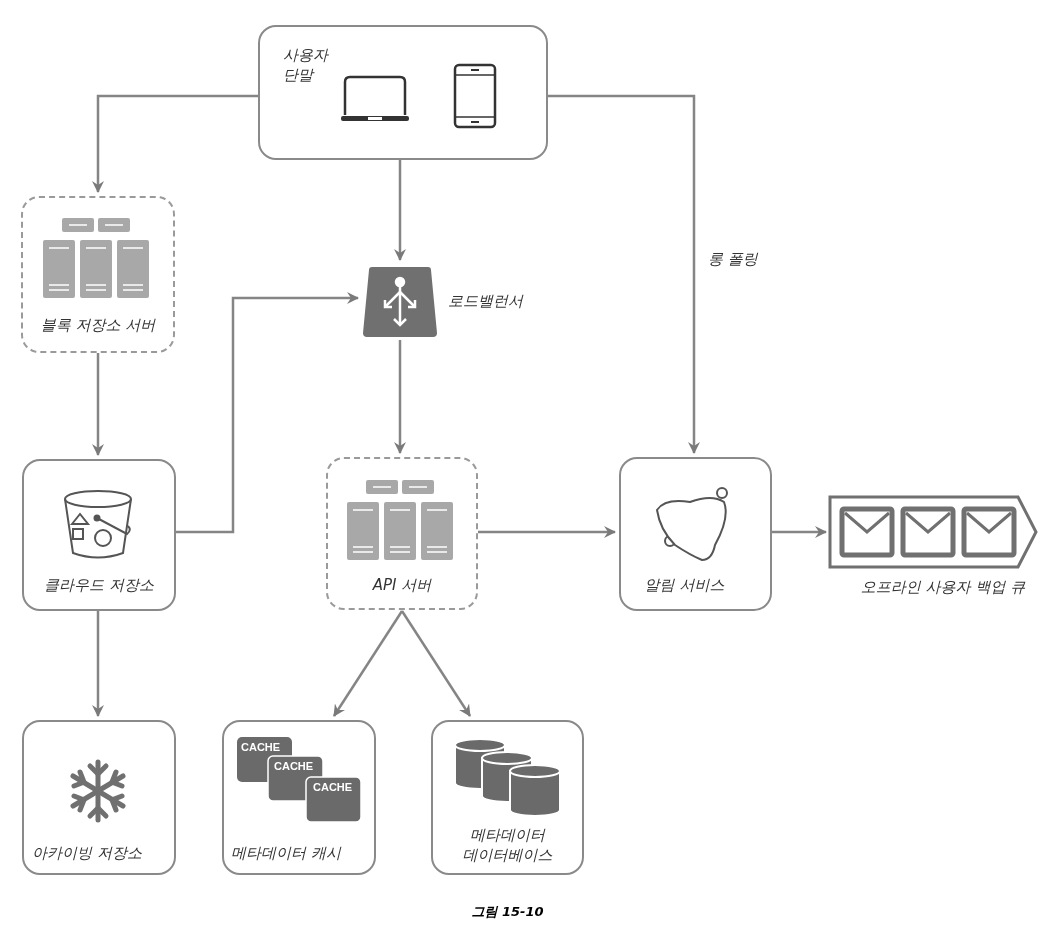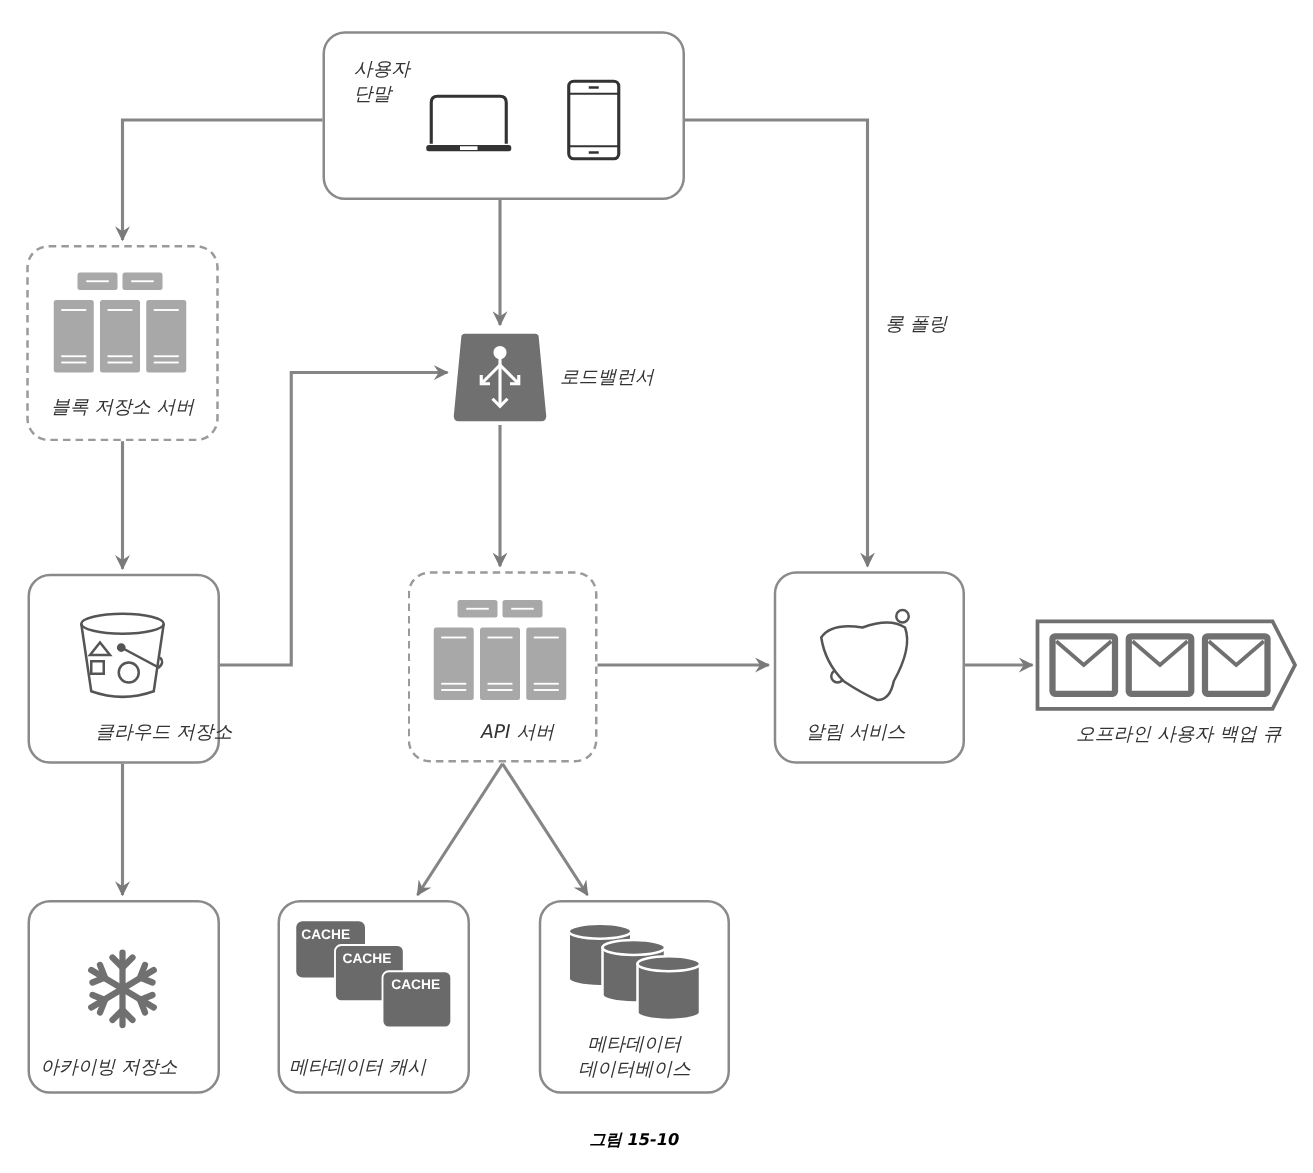--- a/index.html
+++ b/index.html
@@ -173,22 +173,22 @@
   </g>
 </svg>
 
 <div class="lbl" style="left:283px;top:45px;text-align:left;line-height:20px;">
   <div>사용자</div>
   <div>단말</div>
 </div>
 <div class="lbl" style="left:21px;top:316px;width:154px;">블록 저장소 서버</div>
 <div class="lbl" style="left:448px;top:292px;text-align:left;">로드밸런서</div>
 <div class="lbl" style="left:708px;top:250px;text-align:left;">롱 폴링</div>
-<div class="lbl" style="left:22px;top:576px;width:154px;padding-left:32px;">클라우드 저장소</div>
-<div class="lbl" style="left:338px;top:576px;width:152px;">API 서버</div>
+<div class="lbl" style="left:22px;top:576px;width:154px;">클라우드 저장소</div>
+<div class="lbl" style="left:326px;top:576px;width:152px;">API 서버</div>
 <div class="lbl" style="left:619px;top:576px;width:131px;">알림 서비스</div>
 <div class="lbl" style="left:838px;top:578px;width:210px;">오프라인 사용자 백업 큐</div>
 <div class="lbl" style="left:22px;top:844px;width:130px;">아카이빙 저장소</div>
 <div class="lbl" style="left:222px;top:844px;width:128px;">메타데이터 캐시</div>
 <div class="lbl" style="left:431px;top:825px;width:153px;line-height:20px;">
   <div>메타데이터</div>
   <div>데이터베이스</div>
 </div>
 <div class="lbl" style="left:431px;top:903px;width:153px;font-weight:bold;font-size:13px;color:#000000;">그림 15-10</div>
 

